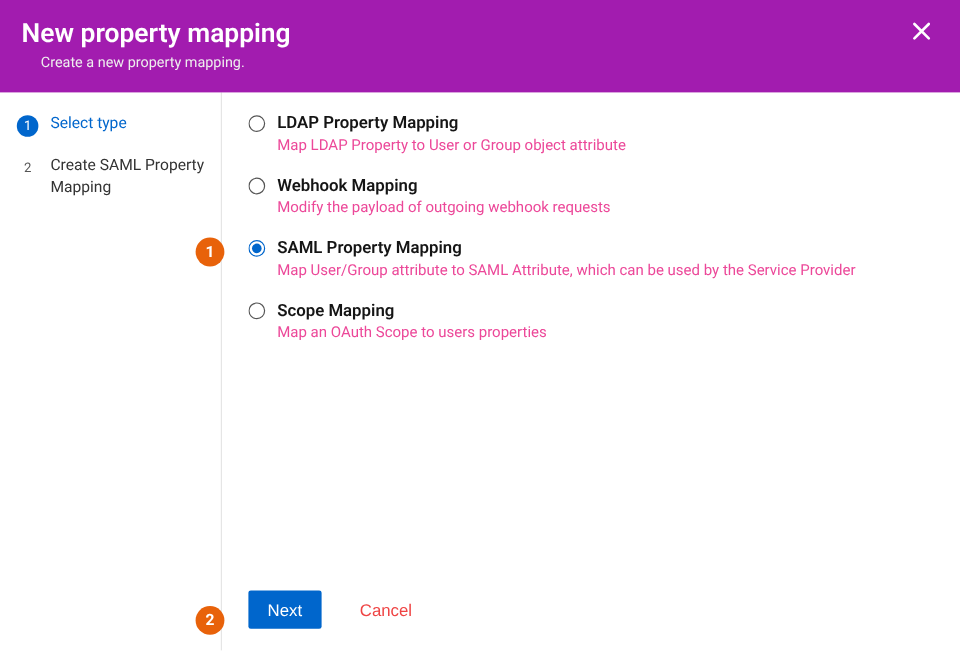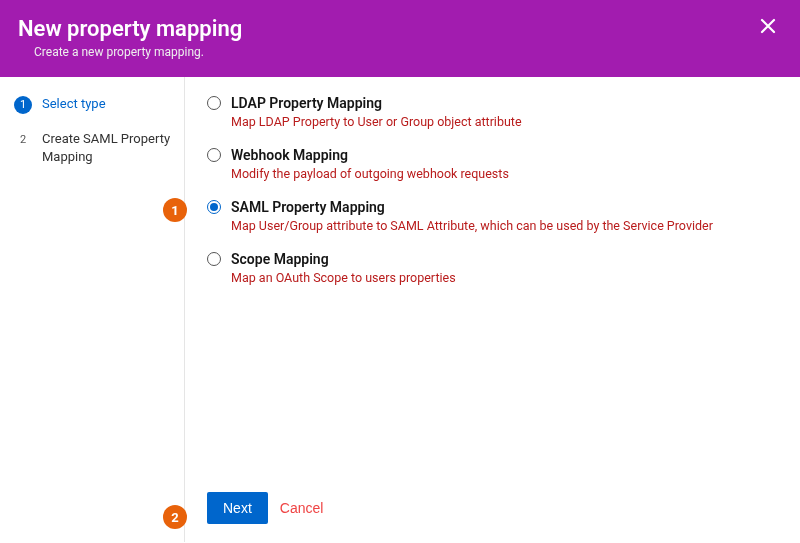--- a/index.html
+++ b/index.html
@@ -121,30 +121,30 @@
     border-radius: 50%;
     background: #0066cc;
   }
   .opt-title {
     font-size: 14px;
     font-weight: 600;
     color: #151515;
   }
   .opt-desc {
     font-size: 12.5px;
-    color: #b91c1c;
+    color: #ec4899;
     margin-left: 24px;
     margin-top: 3px;
   }
 
   .footer {
     padding: 14px 0 18px 0;
     display: flex;
     align-items: center;
-    gap: 12px;
+    gap: 32px;
   }
   .btn-primary {
     background: #0066cc;
     color: #fff;
     border: none;
     padding: 8px 16px;
     font-size: 14px;
     cursor: pointer;
     border-radius: 2px;
   }

